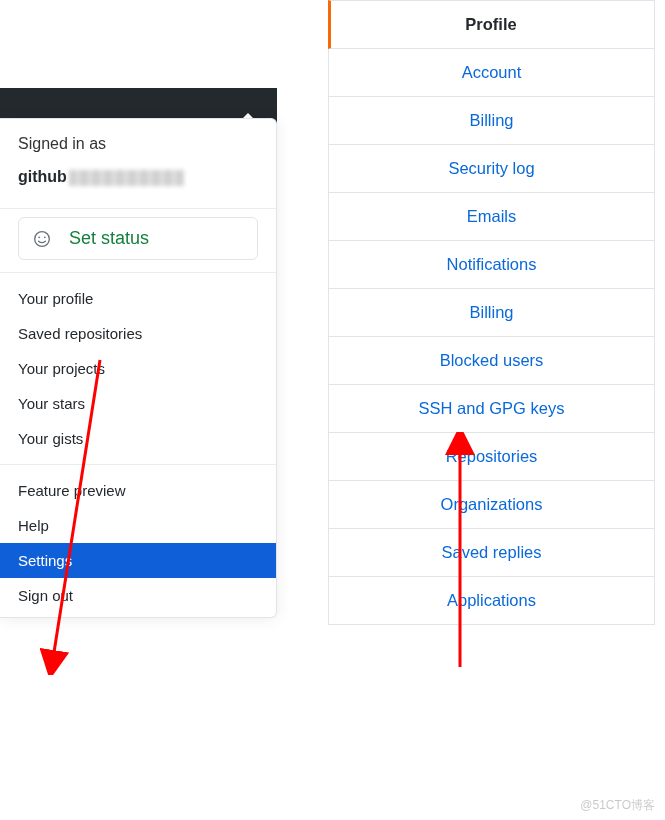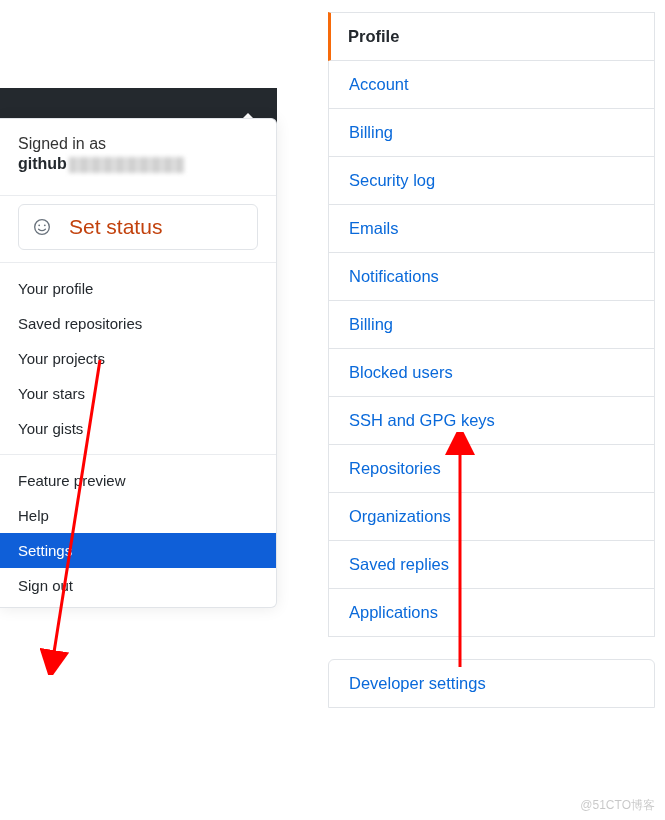--- a/index.html
+++ b/index.html
@@ -44,40 +44,40 @@
     }
     .signed-in {
       padding: 4px 18px 14px 18px;
       color: #24292e;
       font-size: 16px;
     }
     .signed-in-label { color: #333; }
     .signed-in-user {
       font-weight: 600;
       display: inline-block;
-      margin-top: 2px;
+      margin-top: 15px;
     }
     .username-blur {
       display: inline-block;
       width: 115px;
       height: 16px;
       background: repeating-linear-gradient(90deg,#cfcfcf 0,#cfcfcf 6px,#dcdcdc 6px,#dcdcdc 12px);
       filter: blur(2px);
       vertical-align: middle;
       margin-left: 2px;
     }
     .set-status {
       margin: 4px 18px 12px 18px;
       border: 1px solid #e1e4e8;
       border-radius: 6px;
       padding: 10px 14px;
       display: flex;
       align-items: center;
-      color: #c2410c;
-      font-size: 21px;
+      color: #15803d;
+      font-size: 18px;
       cursor: pointer;
     }
     .set-status .emoji {
       margin-right: 18px;
       color: #6a737d;
       display: inline-flex;
     }
     .set-status .emoji svg { width: 18px; height: 18px; }
     .divider {
       border-top: 1px solid #eaecef;
@@ -88,23 +88,24 @@
       color: #24292e;
       font-size: 15px;
       cursor: pointer;
     }
     .menu-list .item.highlight {
       background: #0f5fd8;
       color: #fff;
     }
     .sidebar {
       position: absolute;
-      top: 12px;
+      top: 0;
       left: 328px;
       width: 327px;
+      text-align: center;
     }
     .sidebar-item {
       padding: 14px 20px;
       border: 1px solid #e1e4e8;
       border-top: none;
       color: #0969da;
       font-size: 16.5px;
       cursor: pointer;
       background: #fff;
     }
@@ -196,21 +197,20 @@
   <div class="sidebar-item">Emails</div>
   <div class="sidebar-item">Notifications</div>
   <div class="sidebar-item">Billing</div>
   <div class="sidebar-item">Blocked users</div>
   <div class="sidebar-item">SSH and GPG keys</div>
   <div class="sidebar-item">Repositories</div>
   <div class="sidebar-item">Organizations</div>
   <div class="sidebar-item">Saved replies</div>
   <div class="sidebar-item">Applications</div>
   <div class="sidebar-gap"></div>
-  <div class="sidebar-item dev">Developer settings</div>
 </div>
 
 <svg class="annotation-arrow arrow-left" viewBox="0 0 80 320">
   <defs>
     <marker id="ah1" markerWidth="10" markerHeight="10" refX="5" refY="5" orient="auto">
       <path d="M0,0 L10,5 L0,10 Z" fill="#ff0000"></path>
     </marker>
   </defs>
   <line x1="60" y1="5" x2="12" y2="310" stroke="#ff0000" stroke-width="3" marker-end="url(#ah1)"></line>
 </svg>

